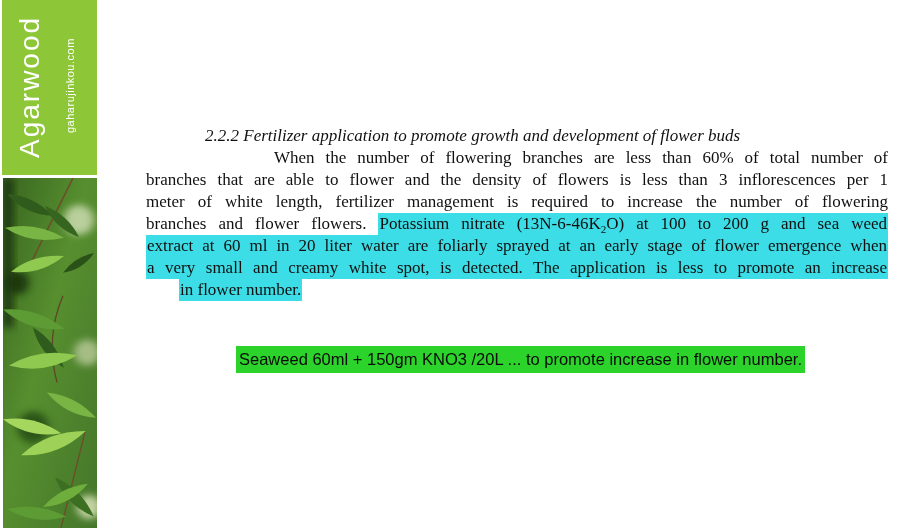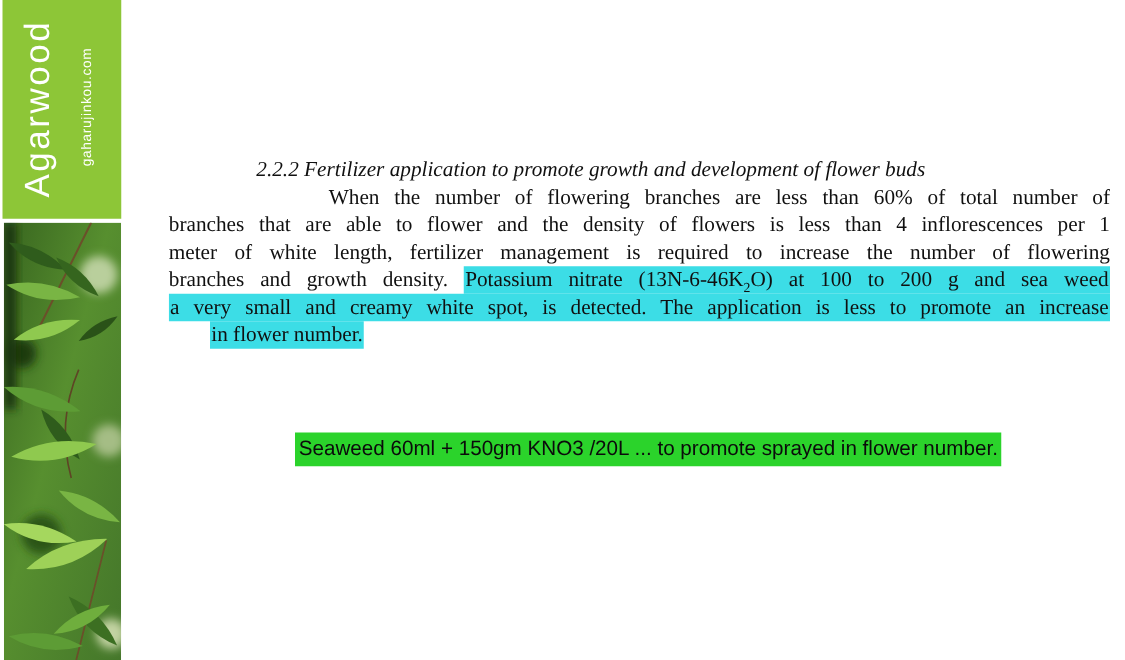--- a/index.html
+++ b/index.html
@@ -62,20 +62,21 @@
     width: 753px;
     font-size: 17px;
     line-height: 22px;
   }
   .line {
     height: 22px;
     overflow: hidden;
     text-align: justify;
     text-align-last: justify;
     white-space: nowrap;
+    margin-left: 11px;
   }
   .line-heading {
     height: 22px;
     overflow: hidden;
     padding-left: 70px;
     font-style: italic;
     text-align: left;
     text-align-last: left;
     white-space: nowrap;
   }
@@ -153,24 +154,25 @@
       <use href="#leaf" transform="translate(6 188) rotate(-6) scale(1.5)" fill="#8fc94f"></use>
       <use href="#leaf" transform="translate(0 242) rotate(16) scale(1.3)" fill="#a5d75e"></use>
       <use href="#leaf" transform="translate(18 278) rotate(-18) scale(1.5)" fill="#9ed158"></use>
       <use href="#leaf" transform="translate(40 330) rotate(-25) scale(1.1)" fill="#6fae3d"></use>
     </svg>
   </div>
 
   <div class="content">
     <div class="line-heading">2.2.2 Fertilizer application to promote growth and development of flower buds</div>
     <div class="line line-indent-first"><span>When the number of flowering branches are less than 60% of total number of</span></div>
-    <div class="line"><span>branches that are able to flower and the density of flowers is less than 4 inflorescences per 1</span></div>
+    <div class="line"><span>branches that are able to flower and the density of flowers is less than 3 inflorescences per 1</span></div>
     <div class="line"><span>meter of white length, fertilizer management is required to increase the number of flowering</span></div>
-    <div class="line"><span>branches and growth density. </span><mark class="cyan"><span>Potassium nitrate (13N-6-46K</span><sub>2</sub><span>O) at 100 to 200 g and sea weed</span></mark></div>
+    <div class="line"><span>branches and flower flowers. </span><mark class="cyan"><span>Potassium nitrate (13N-6-46K</span><sub>2</sub><span>O) at 100 to 200 g and sea weed</span></mark></div>
+    <div class="line"><mark class="cyan"><span>extract at 60 ml in 20 liter water are foliarly sprayed at an early stage of flower emergence when</span></mark></div>
     <div class="line"><mark class="cyan"><span>a very small and creamy white spot, is detected.  The application is less to promote an increase</span></mark></div>
     <div class="line line-last"><mark class="cyan"><span>in flower number.</span></mark></div>
   </div>
 
   <div class="note">
-    <mark class="green">Seaweed 60ml + 150gm KNO3 /20L ... to promote sprayed in flower number.</mark>
+    <mark class="green">Seaweed 60ml + 150gm KNO3 /20L ... to promote increase in flower number.</mark>
   </div>
 
 </div>
 
 </body></html>

